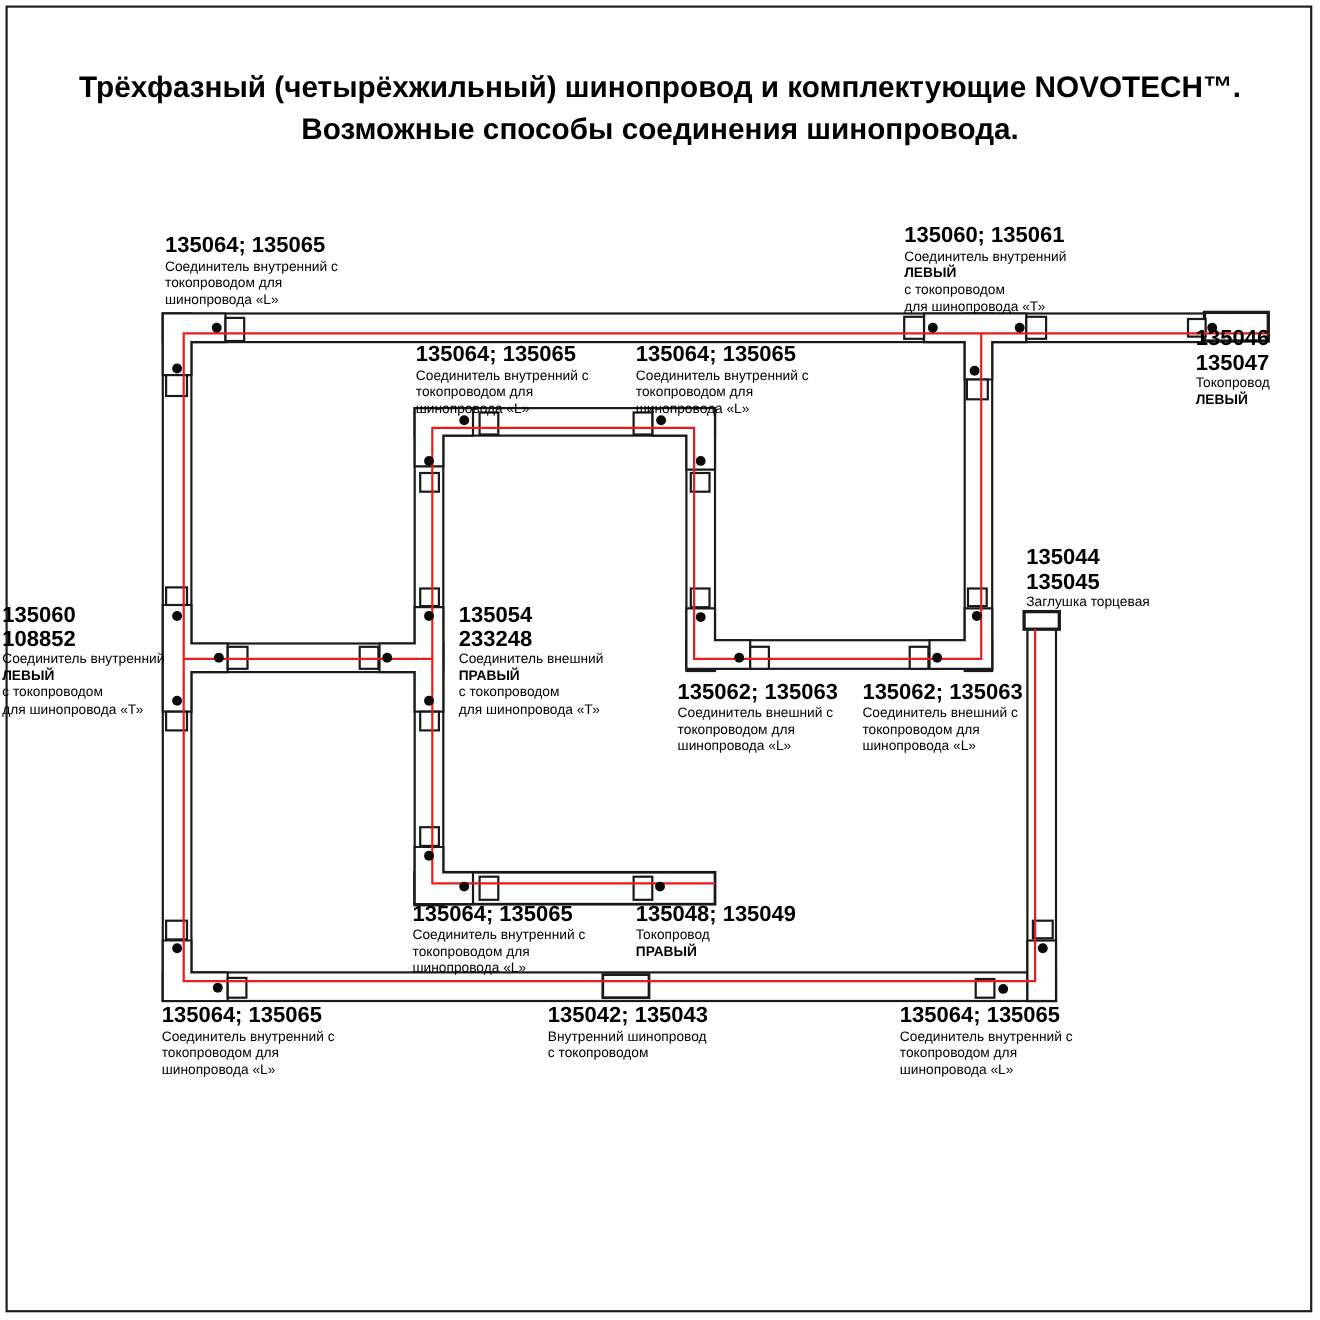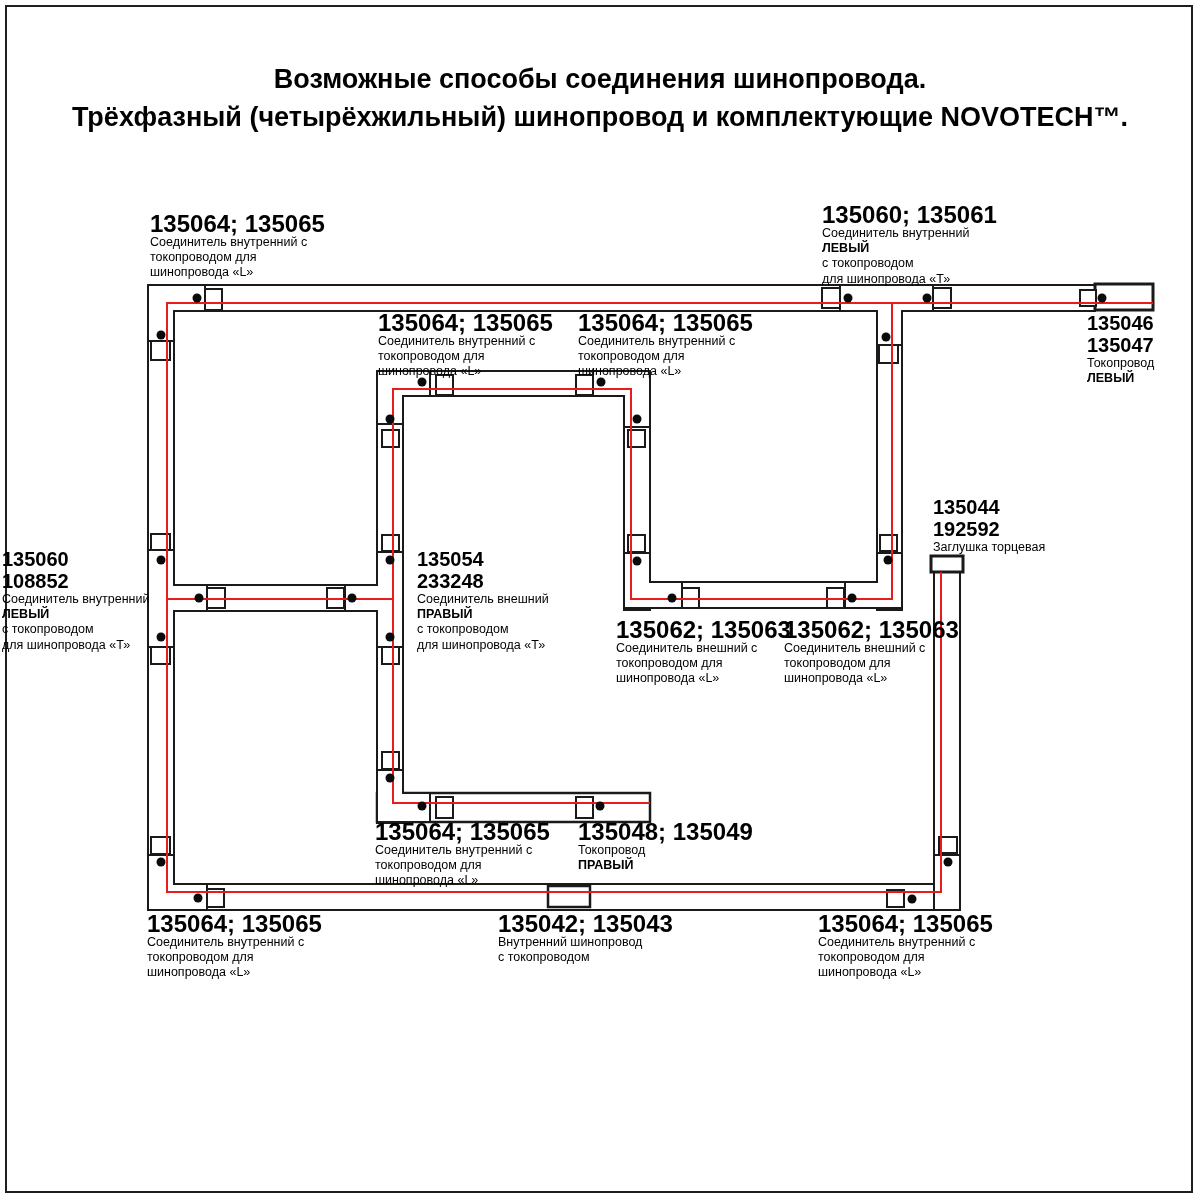--- a/index.html
+++ b/index.html
@@ -4,34 +4,34 @@
 <style>
   html,body{margin:0;padding:0;background:#ffffff;}
   body{width:1200px;height:1200px;position:relative;overflow:hidden;
        font-family:"Liberation Sans","DejaVu Sans",sans-serif;color:#000;}
   .frame{position:absolute;left:5px;top:5px;width:1188px;height:1188px;
          border:2px solid #1f1f1f;box-sizing:border-box;}
   .title{position:absolute;left:0;right:0;top:60px;text-align:center;
          font-weight:bold;font-size:27px;line-height:38px;}
   svg.diagram{position:absolute;left:0;top:0;}
   .lbl{position:absolute;}
-  .code{font-size:24px;font-weight:bold;line-height:23px;white-space:nowrap;}
+  .code{font-size:20px;font-weight:bold;line-height:23px;white-space:nowrap;}
   .code2{font-size:20px;font-weight:bold;line-height:22px;white-space:nowrap;}
   .sm{font-size:12.5px;line-height:15.2px;white-space:nowrap;}
   .b{font-weight:bold;}
   .alignr{text-align:left;}
 </style>
 </head>
 <body>
 
 <div class="frame"></div>
 
 <div class="title">
+  <div>Трёхфазный (четырёхжильный) шинопровод и комплектующие NOVOTECH™.</div>
   <div>Возможные способы соединения шинопровода.</div>
-  <div>Трёхфазный (четырёхжильный) шинопровод и комплектующие NOVOTECH™.</div>
 </div>
 
 <svg class="diagram" width="1200" height="1200" viewBox="0 0 1200 1200">
 
   <g fill="#ffffff" stroke="#1a1a1a" stroke-width="2">
     <rect x="148" y="285" width="947" height="26"></rect>
     <rect x="148" y="285" width="26" height="625"></rect>
     <rect x="148" y="884" width="812" height="26"></rect>
     <rect x="877" y="285" width="25" height="325"></rect>
     <rect x="934" y="564" width="26" height="346"></rect>
@@ -135,21 +135,21 @@
 </div>
 
 <div class="lbl" style="left:822px;top:203px">
   <div class="code">135060; 135061</div>
   <div class="sm">Соединитель внутренний</div>
   <div class="sm b">ЛЕВЫЙ</div>
   <div class="sm">с токопроводом</div>
   <div class="sm">для шинопровода «Т»</div>
 </div>
 
-<div class="lbl" style="left:1087px;top:312px">
+<div class="lbl" style="left:1087px;top:297px">
   <div class="code2">135046</div>
   <div class="code2">135047</div>
   <div class="sm">Токопровод</div>
   <div class="sm b">ЛЕВЫЙ</div>
 </div>
 
 <div class="lbl" style="left:378px;top:311px">
   <div class="code">135064; 135065</div>
   <div class="sm">Соединитель внутренний с</div>
   <div class="sm">токопроводом для</div>
@@ -176,21 +176,21 @@
   <div class="code2">135054</div>
   <div class="code2">233248</div>
   <div class="sm">Соединитель внешний</div>
   <div class="sm b">ПРАВЫЙ</div>
   <div class="sm">с токопроводом</div>
   <div class="sm">для шинопровода «Т»</div>
 </div>
 
 <div class="lbl" style="left:933px;top:496px">
   <div class="code2">135044</div>
-  <div class="code2">192592</div>
+  <div class="code2">135045</div>
   <div class="sm">Заглушка торцевая</div>
 </div>
 
 <div class="lbl" style="left:616px;top:618px">
   <div class="code">135062; 135063</div>
   <div class="sm">Соединитель внешний с</div>
   <div class="sm">токопроводом для</div>
   <div class="sm">шинопровода «L»</div>
 </div>
 

